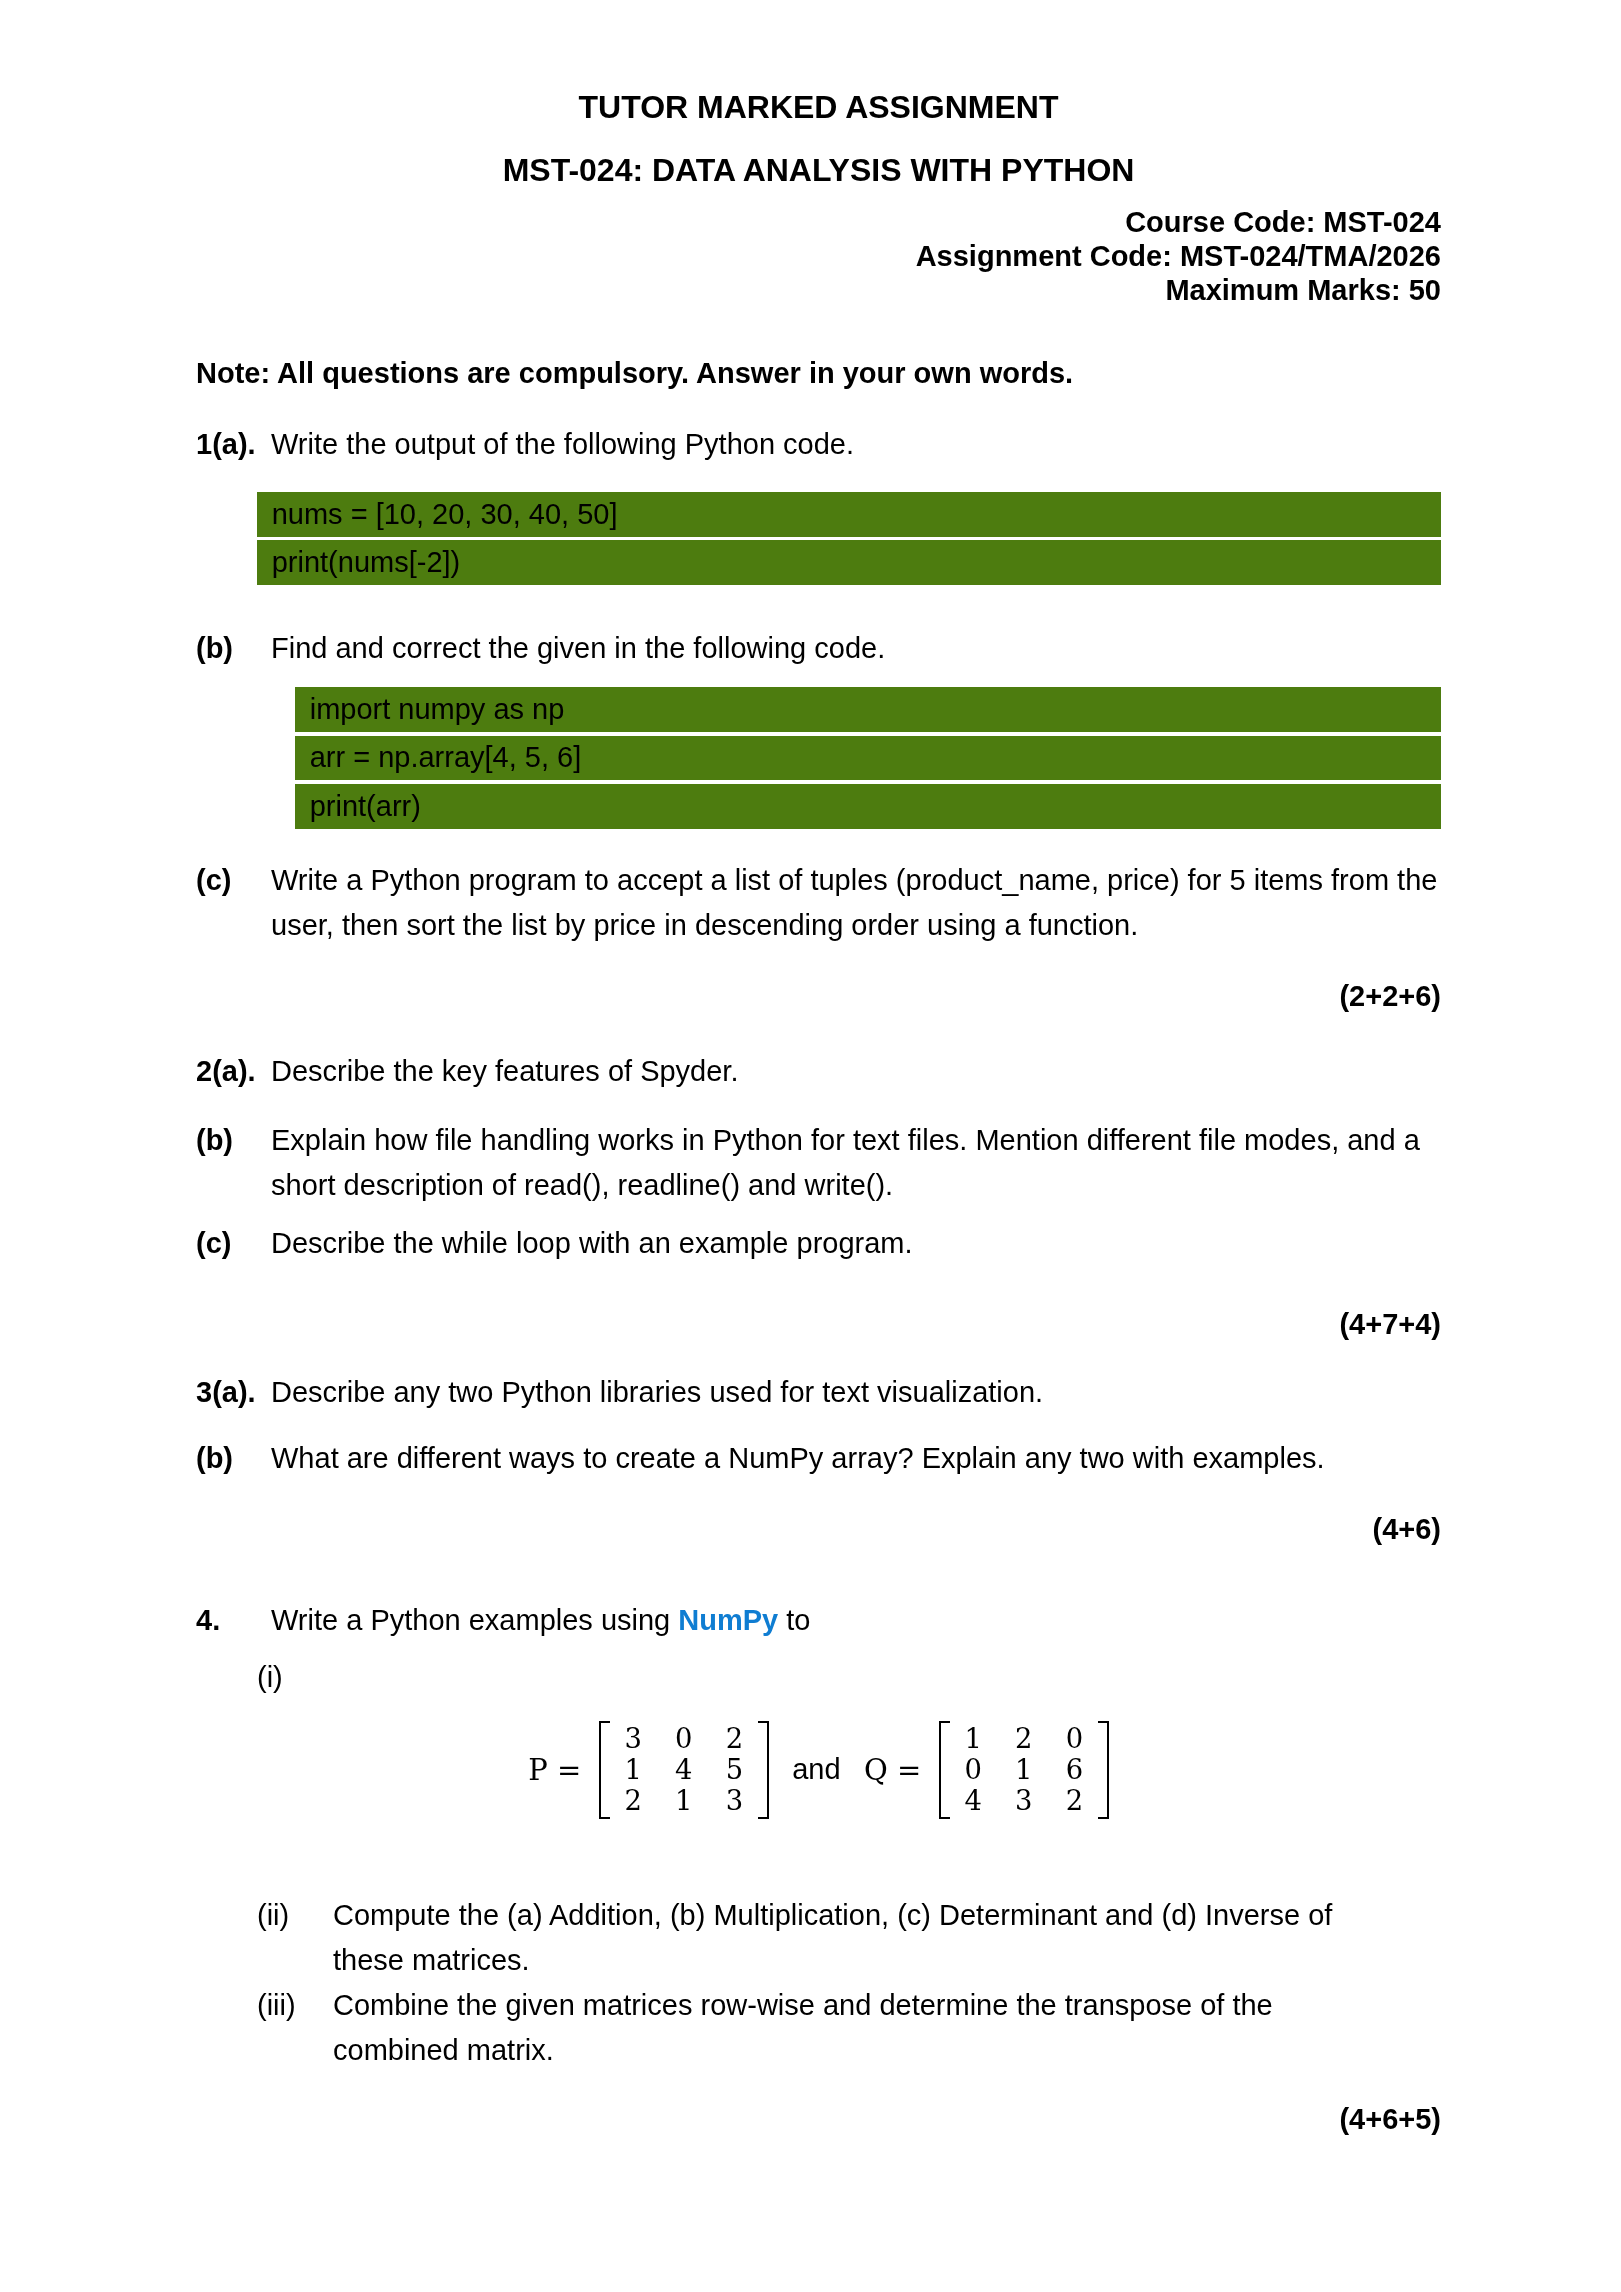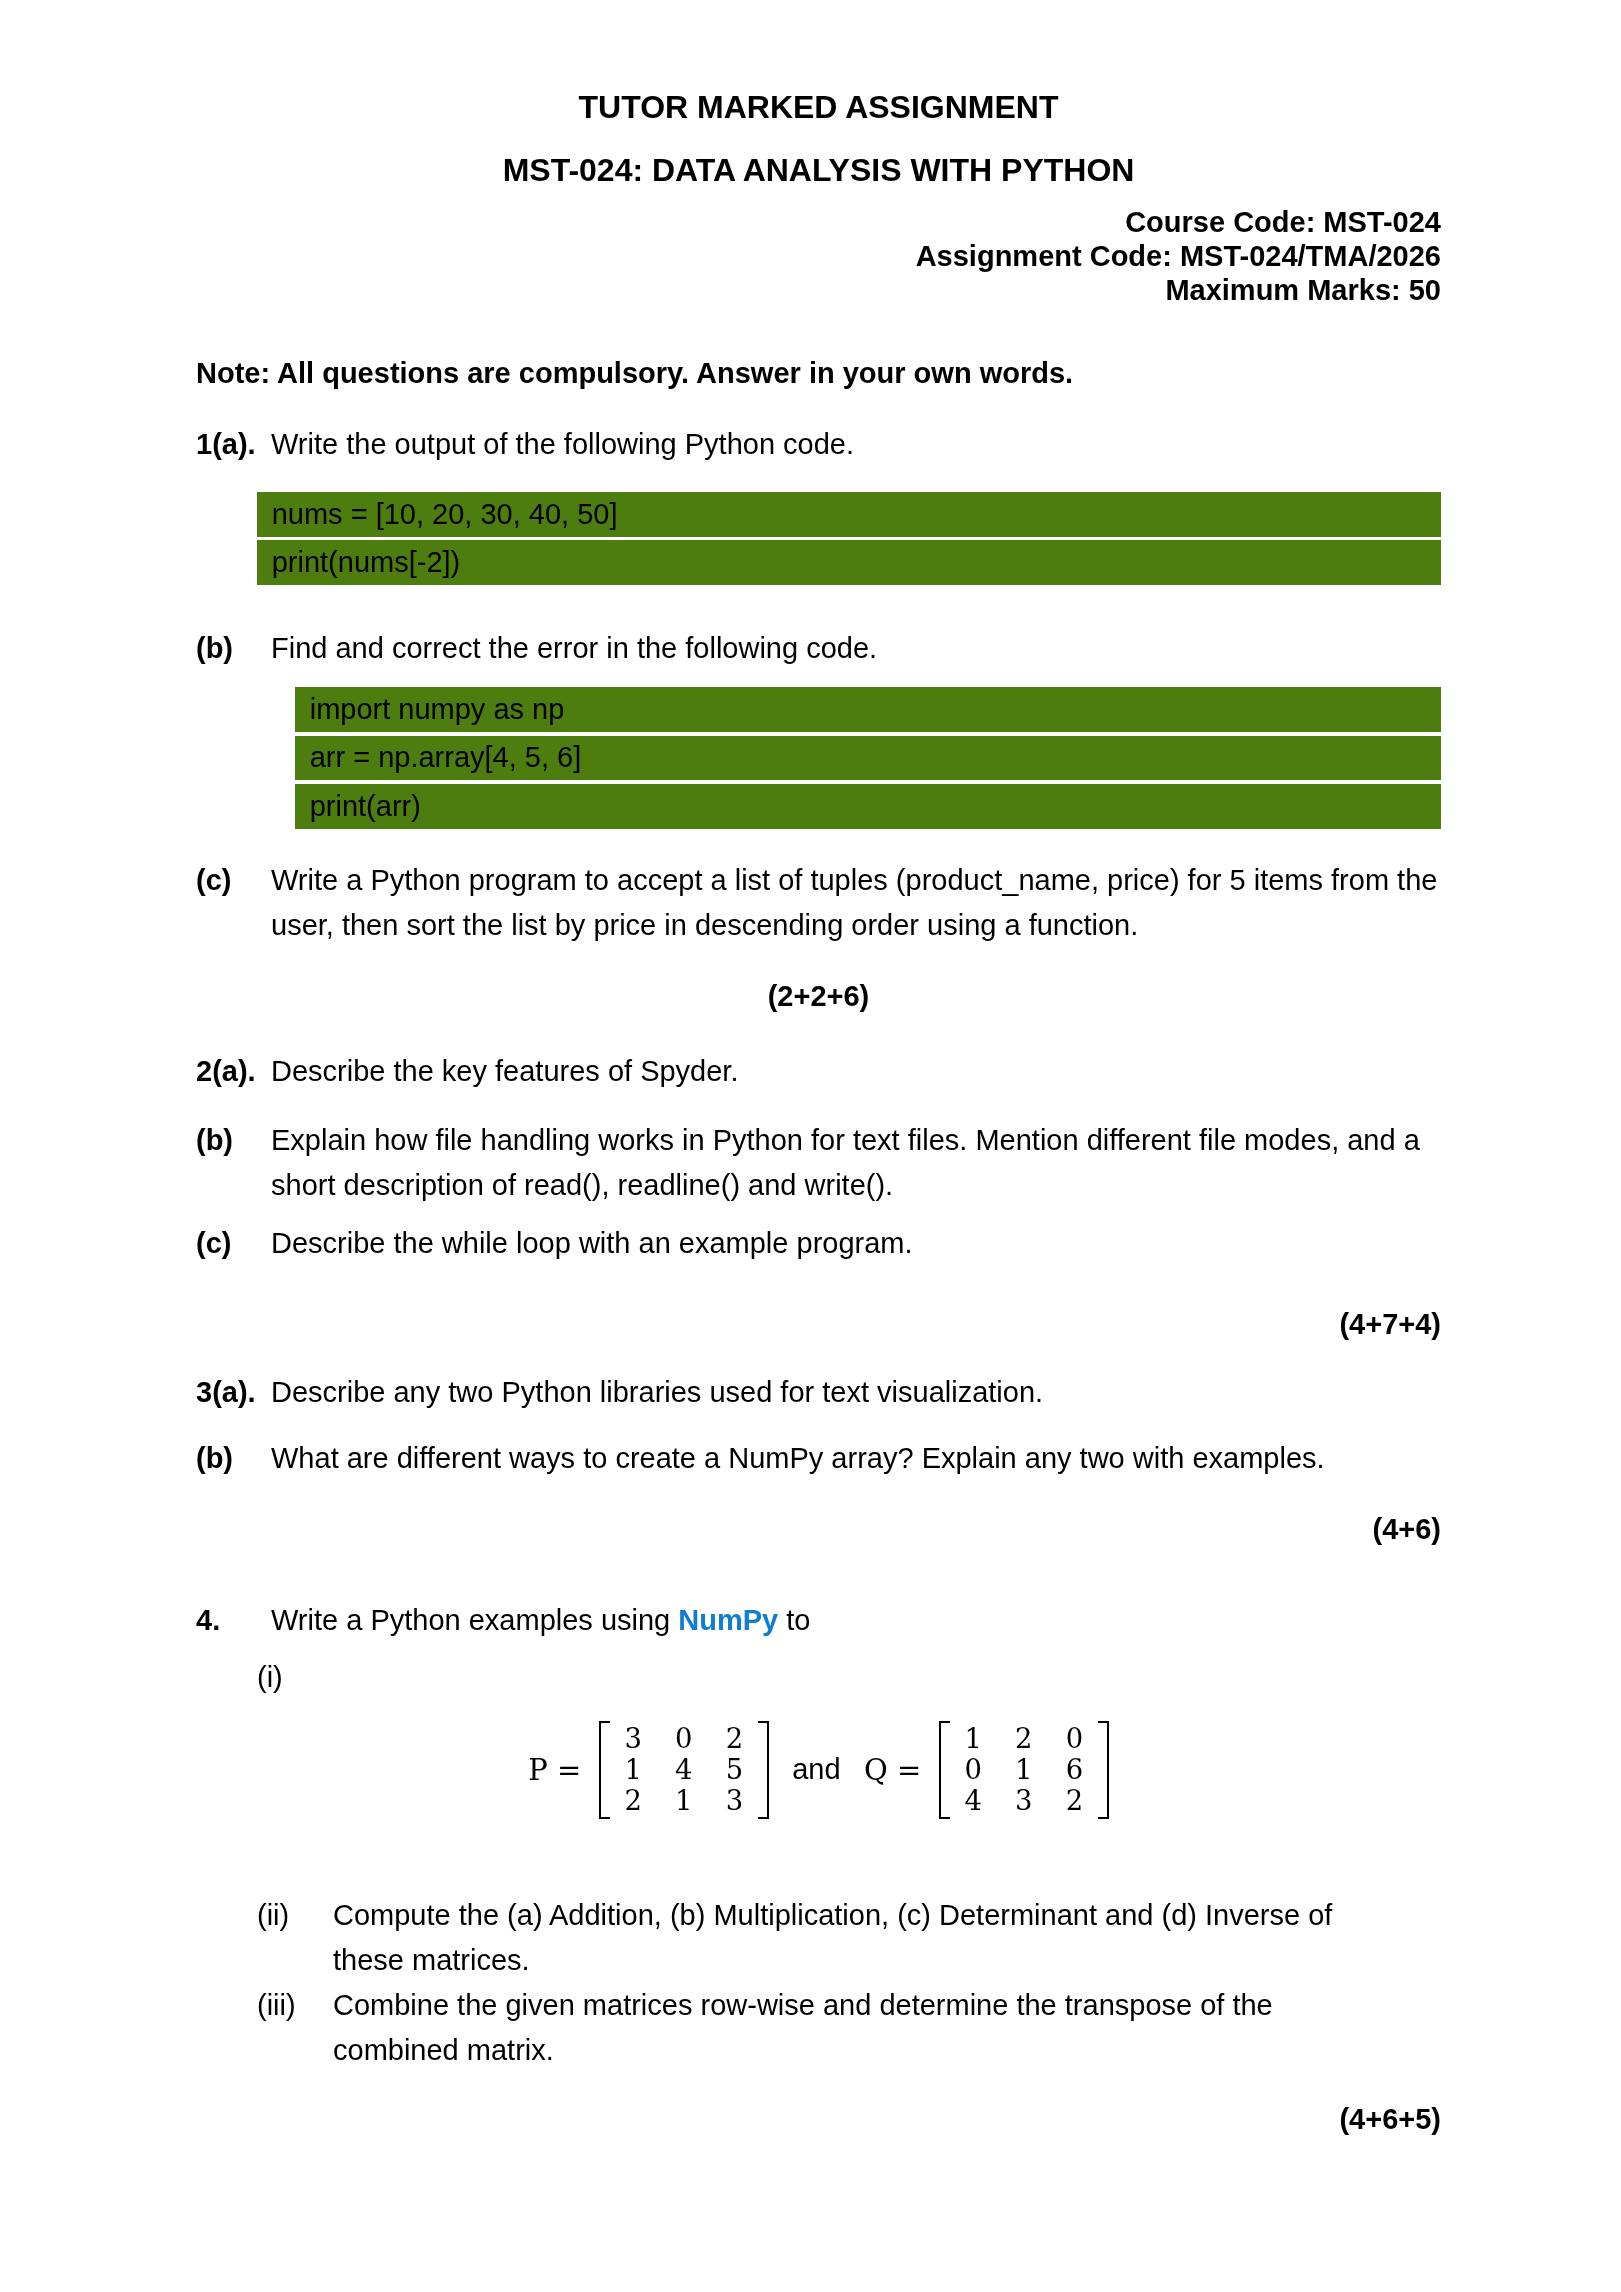--- a/index.html
+++ b/index.html
@@ -68,21 +68,21 @@
     padding: 0 5.9px;
     text-align: center;
   }
   .mgrid span { line-height: 31px; }
   
   .mt-q1a   { margin-top: 29px; }
   .mt-code1 { margin-top: 24.5px; }
   .mt-q1b   { margin-top: 41px; }
   .mt-code2 { margin-top: 15.7px; padding-left: 38px; }
   .mt-q1c   { margin-top: 29px; }
-  .mt-marks1{ margin-top: 29px; text-align: center; }
+  .mt-marks1{ margin-top: 29px; }
   .mt-q2a   { margin-top: 33px; }
   .mt-q2b   { margin-top: 23.5px; }
   .mt-q2c   { margin-top: 13.7px; }
   .mt-marks2{ margin-top: 39px; }
   .mt-q3a   { margin-top: 25.5px; }
   .mt-q3b   { margin-top: 21.6px; }
   .mt-marks3{ margin-top: 29px; }
   .mt-q4    { margin-top: 49px; }
   .mt-q4i   { margin-top: 11.8px; }
   .mt-q4ii  { margin-top: 69px; }
@@ -109,21 +109,21 @@
     <div class="txt">Write the output of the following Python code.</div>
   </div>
 
   <div class="code mt-code1">
     <div class="code-line">nums = [10, 20, 30, 40, 50]</div>
     <div class="code-line">print(nums[-2])</div>
   </div>
 
   <div class="row mt-q1b">
     <div class="lbl">(b)</div>
-    <div class="txt">Find and correct the error in the following code.</div>
+    <div class="txt">Find and correct the given in the following code.</div>
   </div>
 
   <div class="code mt-code2">
     <div class="code-line">import numpy as np</div>
     <div class="code-line">arr = np.array[4, 5, 6]</div>
     <div class="code-line">print(arr)</div>
   </div>
 
   <div class="row mt-q1c">
     <div class="lbl">(c)</div>

